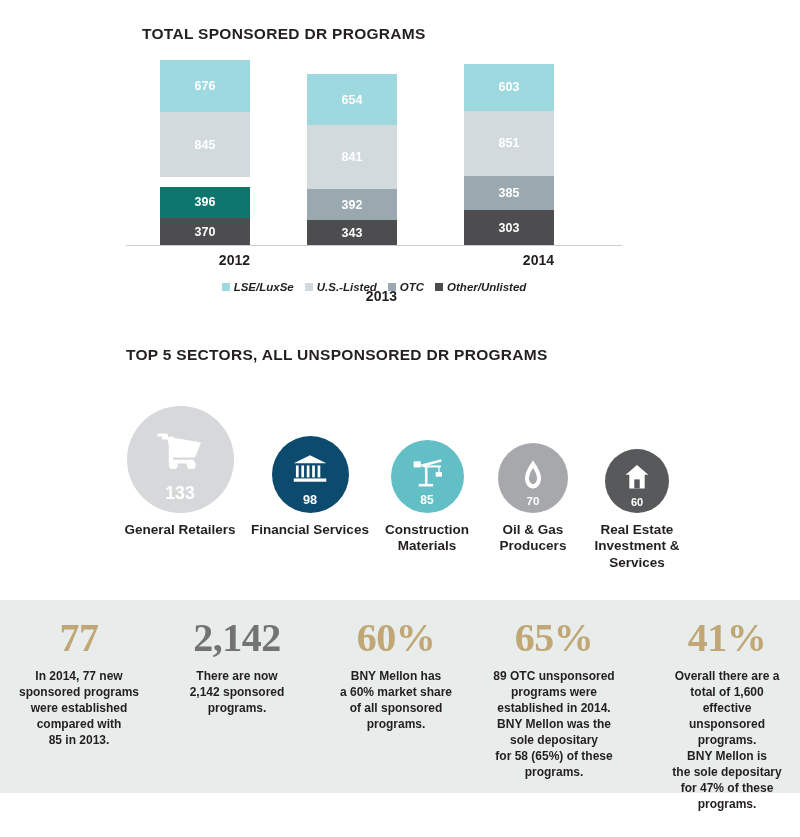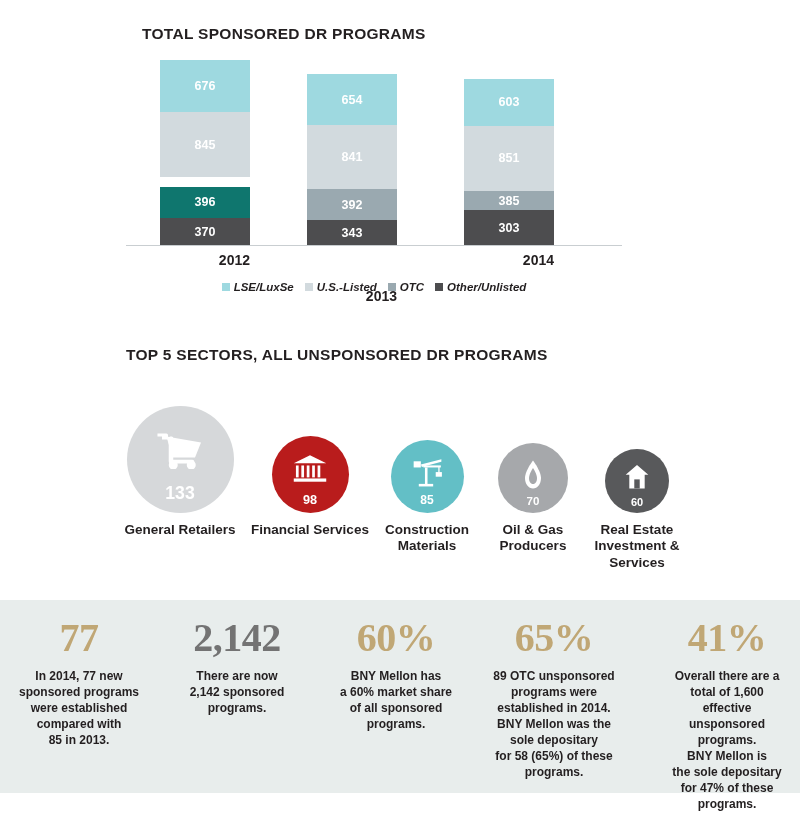--- a/index.html
+++ b/index.html
@@ -192,21 +192,21 @@
       </div>
       <div class="bar" style="left: 181px; width: 90px;">
         <div class="bar-seg" style="height: 50.3297px; background: rgb(158, 217, 224);">654</div>
         <div class="bar-seg" style="height: 64.7206px; background: rgb(210, 218, 222);">841</div>
         <div class="bar-seg" style="height: 30.167px; background: rgb(154, 169, 176);">392</div>
         <div class="bar-seg" style="height: 26.3962px; background: rgb(77, 77, 79);">343</div>
       </div>
       <div class="bar" style="left: 338px; width: 90px;">
         <div class="bar-seg" style="height: 46.4049px; background: rgb(158, 217, 224);">603</div>
         <div class="bar-seg" style="height: 65.4902px; background: rgb(210, 218, 222);">851</div>
-        <div class="bar-seg" style="height: 19px; background: rgb(154, 169, 176);">385</div>
+        <div class="bar-seg" style="height: 34px; background: rgb(154, 169, 176);">385</div>
         <div class="bar-seg" style="height: 36px; background: rgb(77, 77, 79);">303</div>
       </div>
     </div>
 
   <div class="axis-line"></div>
 
   <div class="x-labels" id="x-labels">
       <div class="x-label" style="left: 34px;">2012</div>
       <div class="x-label" style="left: 181px; margin-top: 36px;">2013</div>
       <div class="x-label" style="left: 338px;">2014</div>
@@ -243,21 +243,21 @@
         <rect x="17" y="6" width="6" height="34" rx="2"></rect>
         <rect x="17" y="37" width="34" height="5" rx="2.5"></rect>
         <circle cx="23" cy="44" r="6"></circle>
         <circle cx="47" cy="44" r="6"></circle>
       </svg></span>
           <span class="sector-count" style="font-size: 17.655px; bottom: 8.56px;">133</span>
         </div>
         <div class="sector-label">General Retailers</div>
       </div>
       <div class="sector" style="width: 118px; left: 251px; top: 61px;">
-        <div class="sector-circle" style="width: 77px; height: 77px; background: #b91c1c;">
+        <div class="sector-circle" style="width: 77px; height: 77px; background: #0c4a6e;">
           <span class="sector-icon"><svg width="34.65" height="29.452499999999997" viewBox="0 0 64 54" fill="#ffffff">
         <path d="M32 2 L62 17 H2 Z"></path>
         <rect x="6" y="21" width="5" height="22"></rect>
         <rect x="16" y="21" width="5" height="22"></rect>
         <rect x="26" y="21" width="5" height="22"></rect>
         <rect x="36" y="21" width="5" height="22"></rect>
         <rect x="46" y="21" width="5" height="22"></rect>
         <rect x="2" y="45" width="60" height="6"></rect>
       </svg></span>
           <span class="sector-count" style="font-size: 12.705px; bottom: 6.16px;">98</span>

